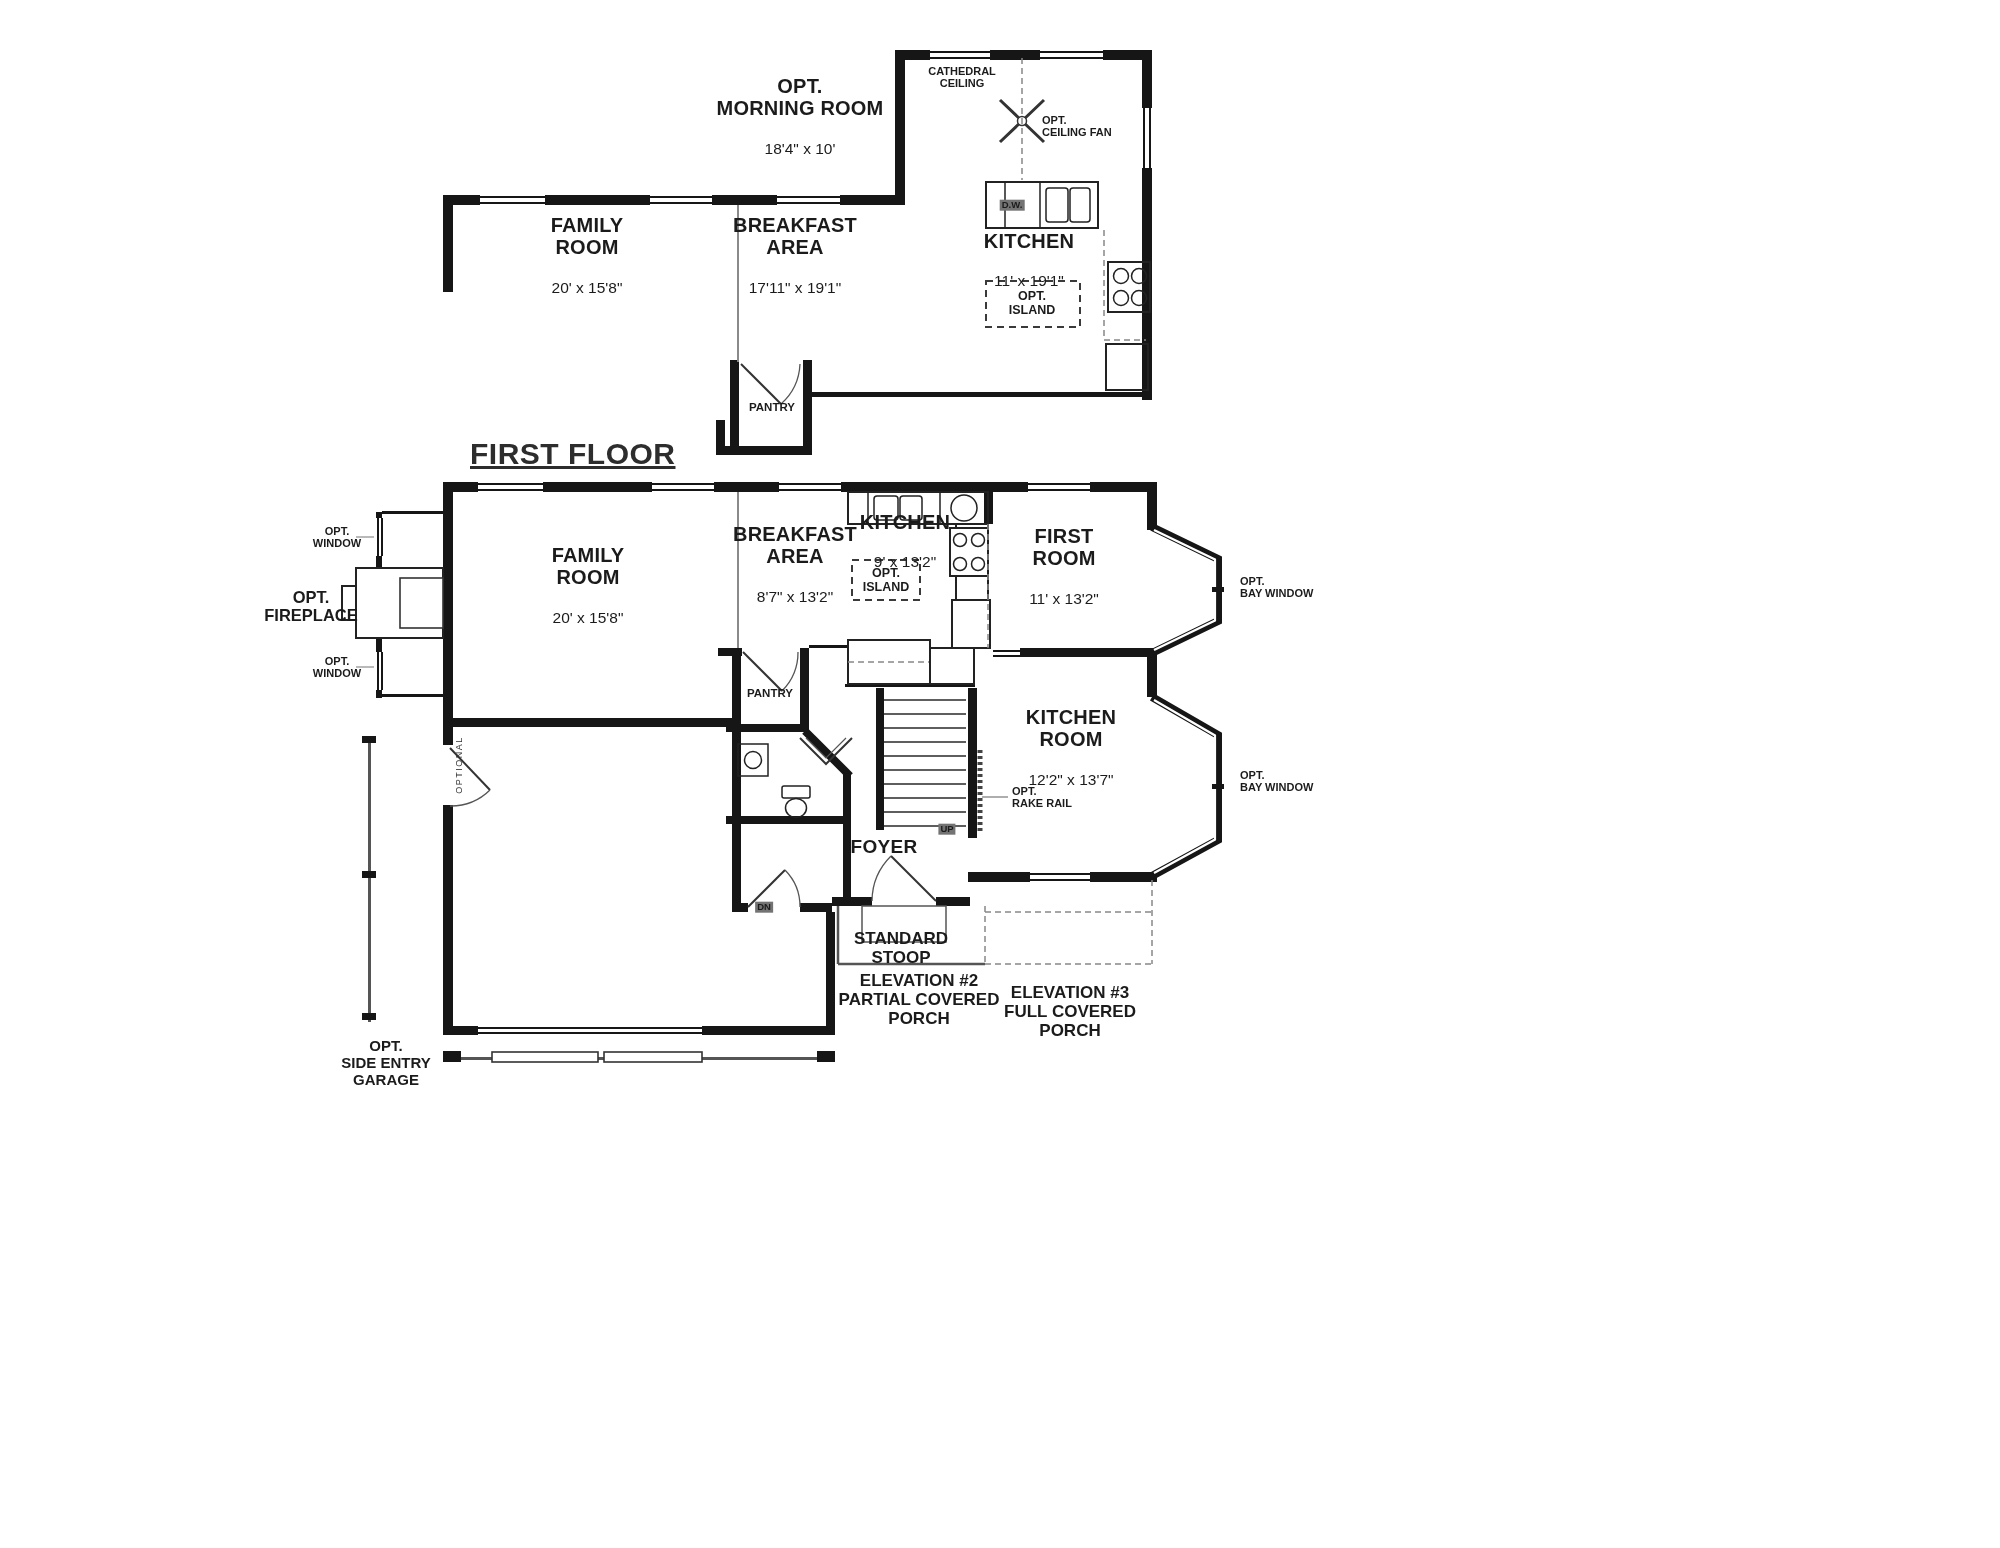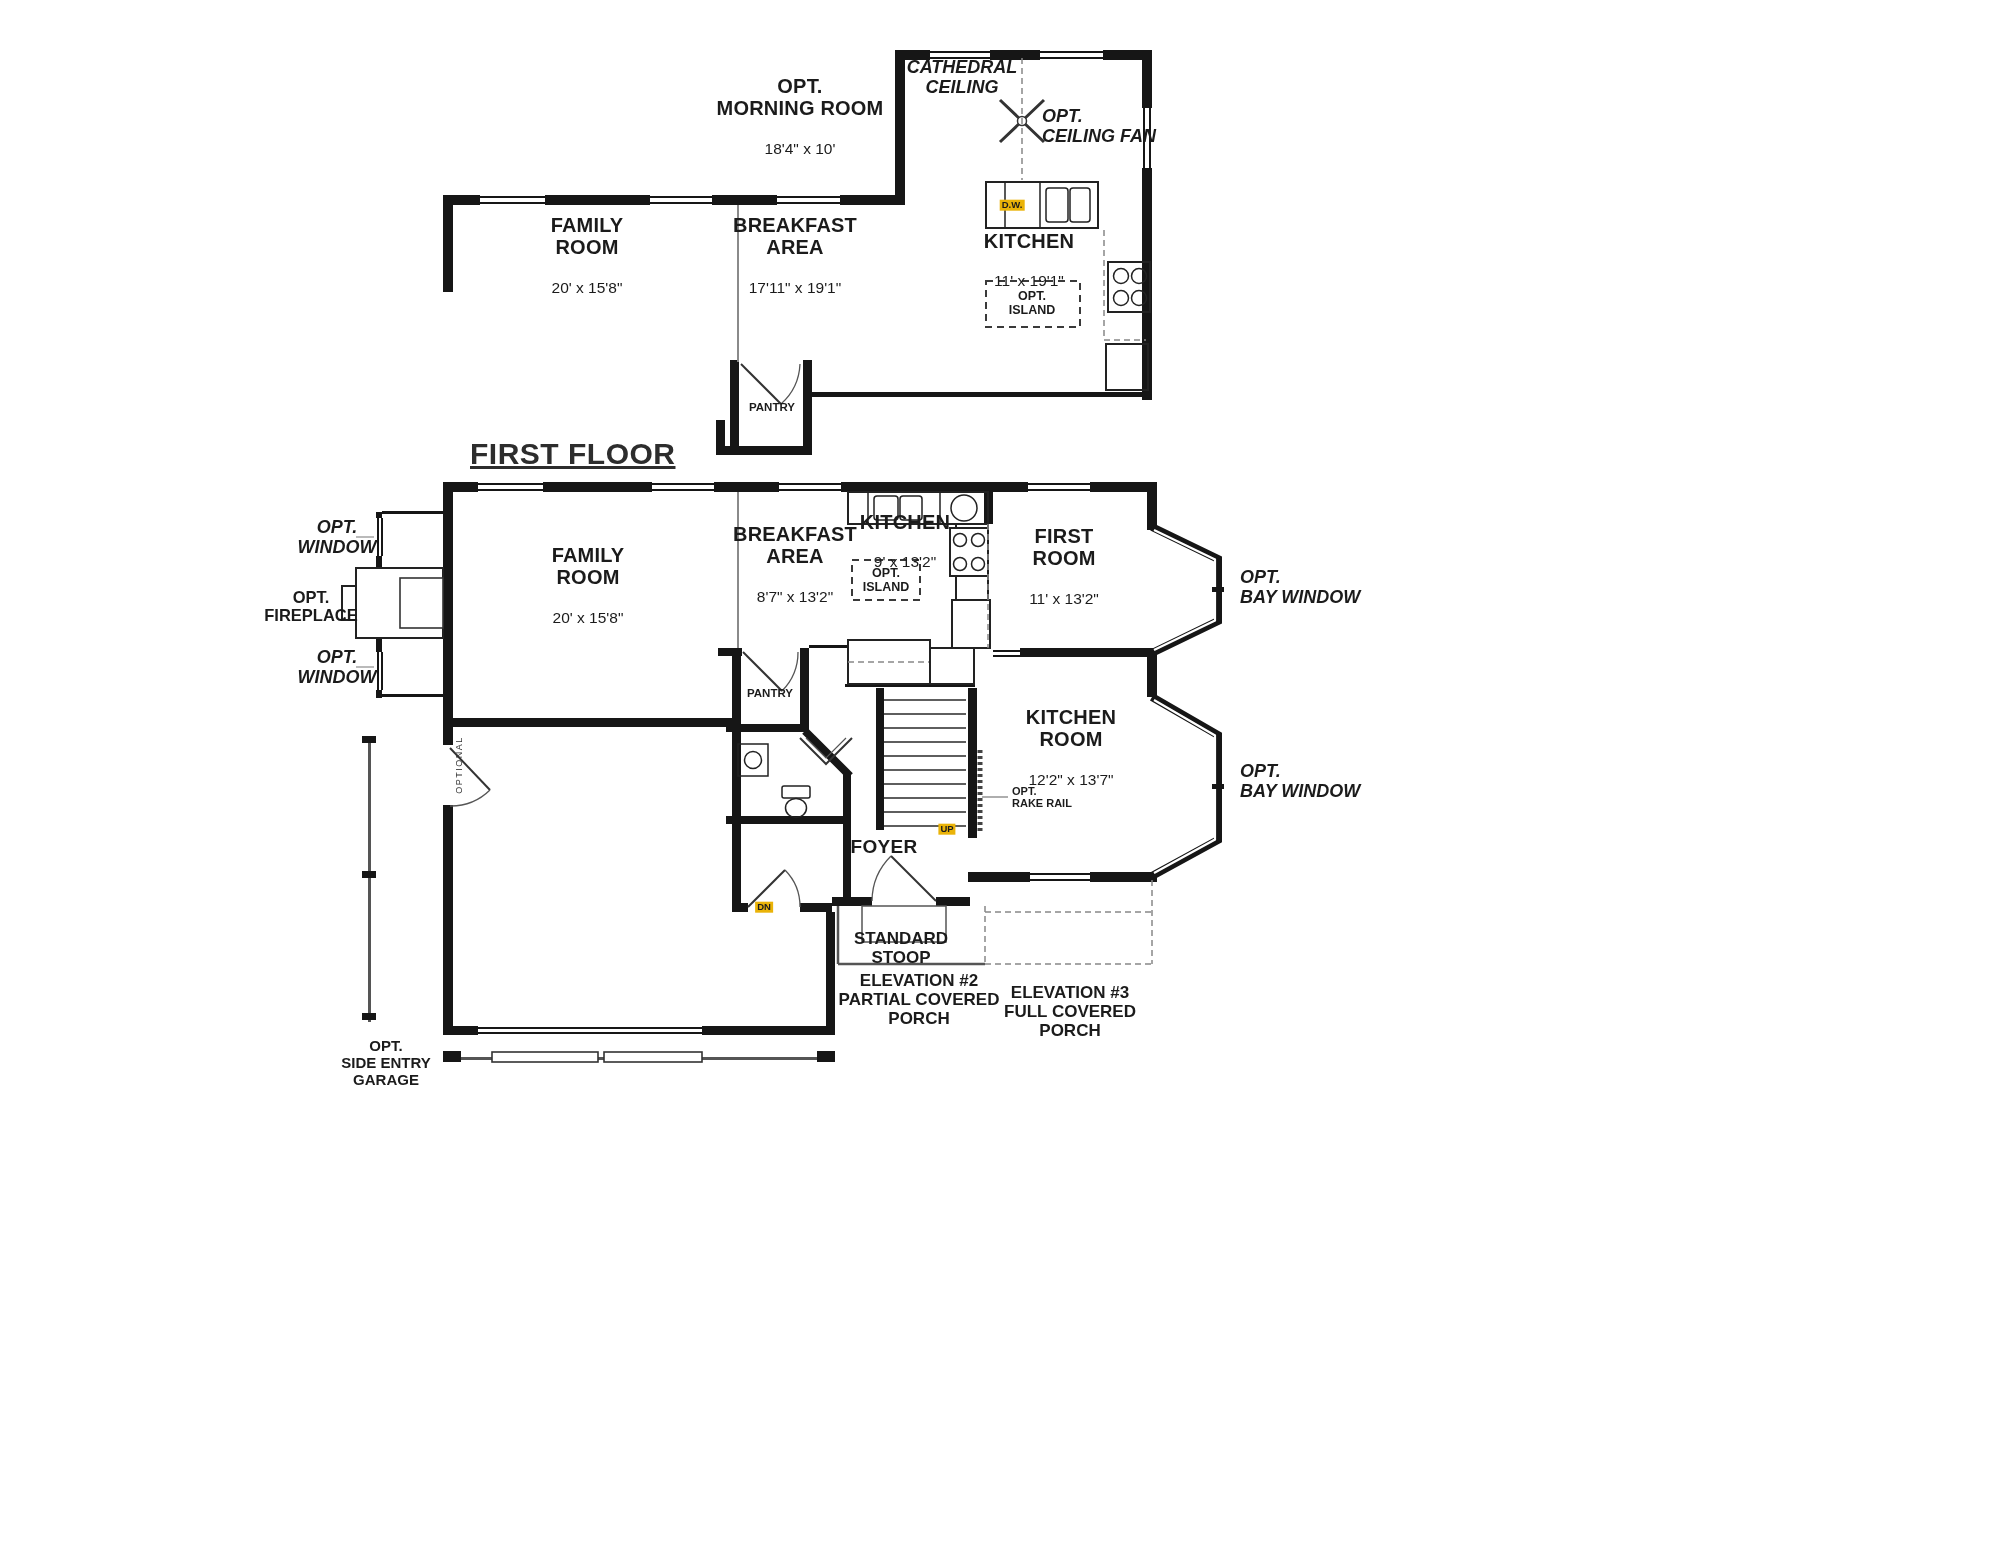--- a/index.html
+++ b/index.html
@@ -22,30 +22,30 @@
   .arc{fill:none;stroke:#555;stroke-width:1.3;}
   .wht{fill:none;stroke:#fff;stroke-width:2.2;}
   .bay{fill:none;stroke:#161616;stroke-width:8;}
 
   
   .lbl{position:absolute;transform:translate(-50%,-50%);text-align:center;white-space:pre-line;
        line-height:1.12;font-weight:bold;color:#1b1b1b;}
   .left{transform:translate(0,-50%);text-align:left;}
   .rn{font-size:20px;letter-spacing:.2px;white-space:pre-line;}
   .rd{font-size:15.5px;font-weight:normal;margin-top:2px;white-space:pre-line;}
-  .sm{font-size:18px;font-style:italic;}
+  .sm{font-size:11px;}
   .s13{font-size:17px;}
   .xs{font-size:11.5px;}
   .t2{font-size:11px;}
   .s125{font-size:12.5px;}
   .s15{font-size:15px;}
   .s165{font-size:16.5px;}
   .s19{font-size:19px;letter-spacing:.3px;}
   .tiny{font-size:9.5px;}
-  .bgw{background:#eab308;padding:0 2px;}
+  .bgw{background:#737373;padding:0 2px;}
   .vert{transform:translate(-50%,-50%) rotate(-90deg);font-size:9px;font-weight:normal;
         letter-spacing:1.5px;color:#333;}
   .title{position:absolute;transform:translate(0,-50%);font-size:30px;font-weight:bold;
          letter-spacing:.5px;color:#2d2d2d;white-space:nowrap;text-decoration:underline;}
 </style>
 </head>
 <body>
 
 <div class="stage">
 

